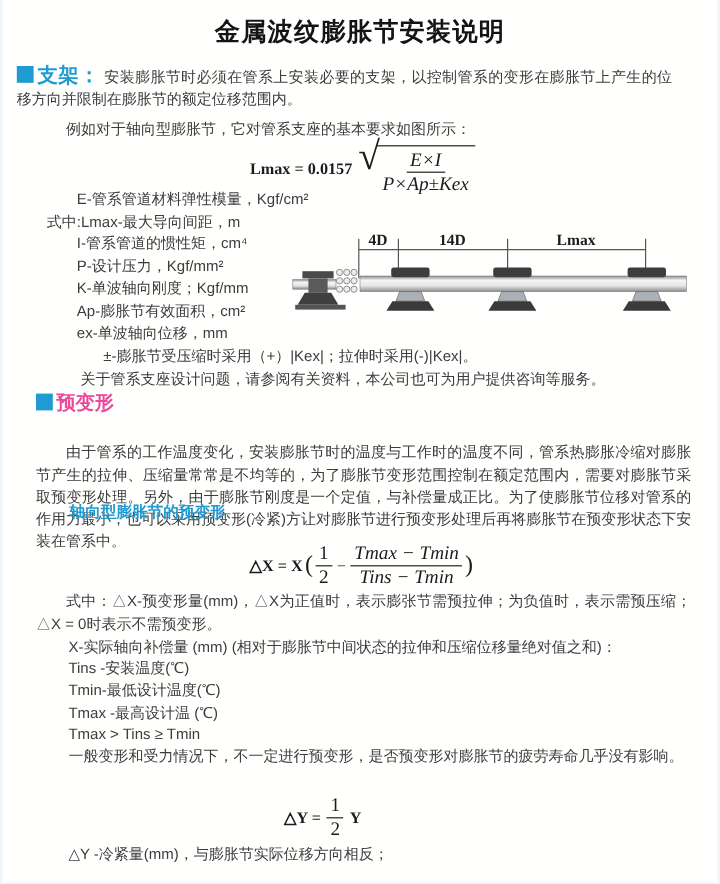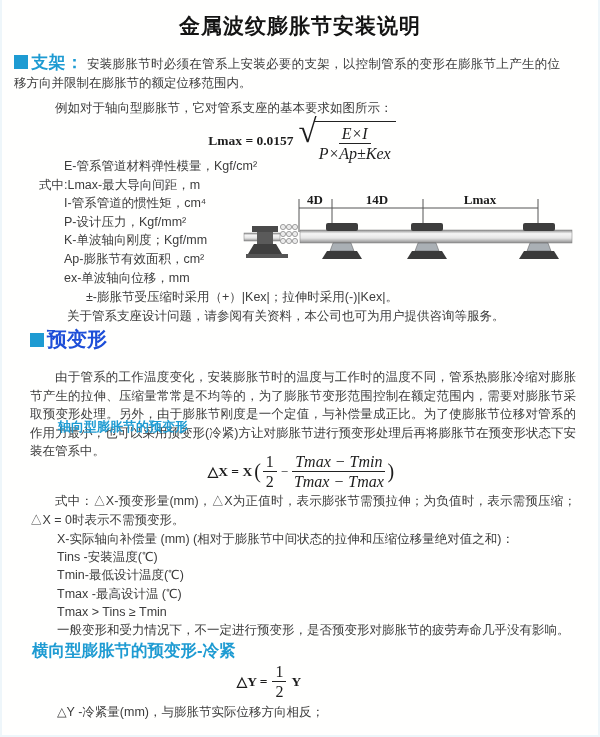--- a/index.html
+++ b/index.html
@@ -44,21 +44,21 @@
   .defs .def-line { margin-left:25px; }
   .defs .def-line.lead { margin-left:0; }
   .pm-line { position:absolute; top:288px; left:55px;margin-left:29px; }
   .consult-line { position:absolute; top:307px; left:65px; }
 
   
   .diagram { position:absolute; left:240px; top:188px; width:360px; height:105px; }
   .dim-label { font-family:"Liberation Serif", serif; font-weight:bold; font-size:13px; fill:#1c1c1c; }
 
   
-  .sec2-head { position:absolute; top:326px; left:28px; font-size:20px; font-weight:bold; color:#1d4ed8; }
+  .sec2-head { position:absolute; top:326px; left:28px; font-size:16px; font-weight:bold; color:#ec4899; }
   .para2 { position:absolute; top:368px; left:28px; width:546px; text-indent:2em; }
   .axial-head { position:absolute; top:418px; left:56px; font-size:13px; font-weight:bold; color:#1e9bd2; }
   .axial-explain { position:absolute; top:492px; left:28px; width:546px; text-indent:2em; }
   .axial-lines { position:absolute; top:530px; left:55px; font-size:12.5px; line-height:18.2px; }
   .lateral-head { position:absolute; top:640px; left:30px; font-size:16.5px; font-weight:bold; color:#1e9bd2; }
   .final-note { position:absolute; top:703px; left:55px; }
 </style>
 </head>
 <body>
 
@@ -164,35 +164,34 @@
   <div class="formula f-center f2">
     <span class="fm-lhs">△X = X</span>
     <span class="paren">(</span>
     <span class="stack">
       <span class="top">1</span>
       <span class="bot">2</span>
     </span>
     <span class="fm-op">−</span>
     <span class="stack ital">
       <span class="top">Tmax − Tmin</span>
-      <span class="bot">Tmax − Tmax</span>
+      <span class="bot">Tins − Tmin</span>
     </span>
     <span class="paren">)</span>
   </div>
   <div class="axial-explain body-text">式中：△X-预变形量(mm)，△X为正值时，表示膨张节需预拉伸；为负值时，表示需预压缩；△X = 0时表示不需预变形。</div>
   <div class="axial-lines">
     <div>X-实际轴向补偿量 (mm) (相对于膨胀节中间状态的拉伸和压缩位移量绝对值之和)：</div>
     <div>Tins -安装温度(℃)</div>
     <div>Tmin-最低设计温度(℃)</div>
     <div>Tmax -最高设计温 (℃)</div>
     <div>Tmax &gt; Tins ≥ Tmin</div>
     <div>一般变形和受力情况下，不一定进行预变形，是否预变形对膨胀节的疲劳寿命几乎没有影响。</div>
   </div>
 
-  <div class="lateral-head">横向型膨胀节的预变形-冷紧</div>
   <div class="formula f-center f3">
     <span class="inner">
       <span class="fm-lhs">△Y =</span>
       <span class="stack">
         <span class="top">1</span>
         <span class="bot">2</span>
       </span>
       <span class="fm-rhs">Y</span>
     </span>
   </div>

